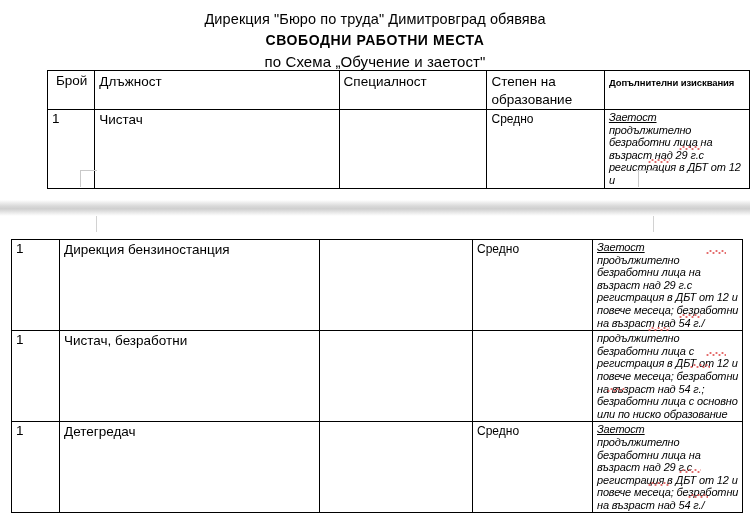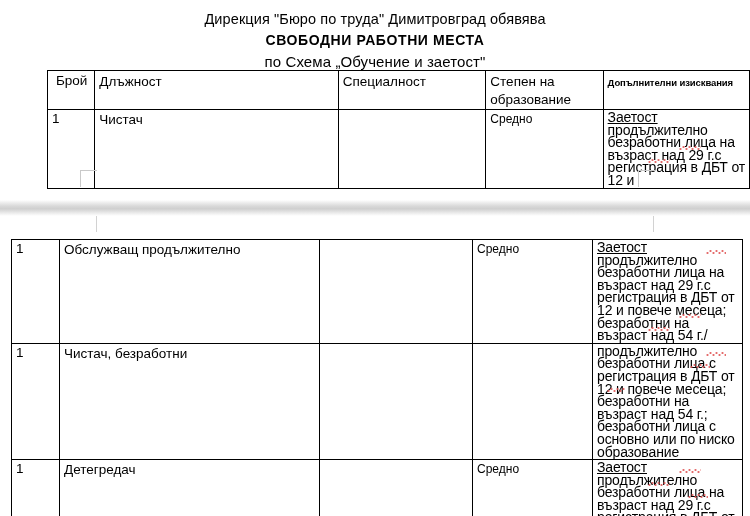--- a/index.html
+++ b/index.html
@@ -92,24 +92,25 @@
   }
   .cell-main {
     font-size: 13.5px;
     line-height: 17px;
   }
   .cell-edu {
     font-size: 12px;
     line-height: 17px;
   }
   .cell-req {
-    font-size: 14px;
+    font-size: 11px;
     line-height: 12.6px;
     font-weight: bold;
     letter-spacing: -0.15px;
+    font-style: italic;
   }
   .req-head {
     text-decoration: underline;
     display: block;
   }
   .req-body { display: block; }
 
   .hdr-label {
     font-size: 13.5px;
     line-height: 17px;
@@ -238,21 +239,21 @@
         <col class="c-pos">
         <col class="c-spec">
         <col class="c-edu">
         <col class="c-req">
     </colgroup>
     <tbody>
 
 
       <tr>
         <td class="cell-count v-mid" style="height:75px">1</td>
-        <td class="cell-main v-mid">Обслужващ продължително</td>
+        <td class="cell-main v-mid">Дирекция бензиностанция</td>
         <td class="cell-main"></td>
         <td class="cell-edu">Средно</td>
         <td class="cell-req">
           <span class="req-head">Заетост</span>
           <span class="req-body">продължително безработни лица на възраст над 29 г.с регистрация в ДБТ от 12 и повече месеца;  безработни на възраст над 54 г./</span>
         </td>
       </tr>
 
       <tr>
         <td class="cell-count v-mid" style="height:84px">1</td>

